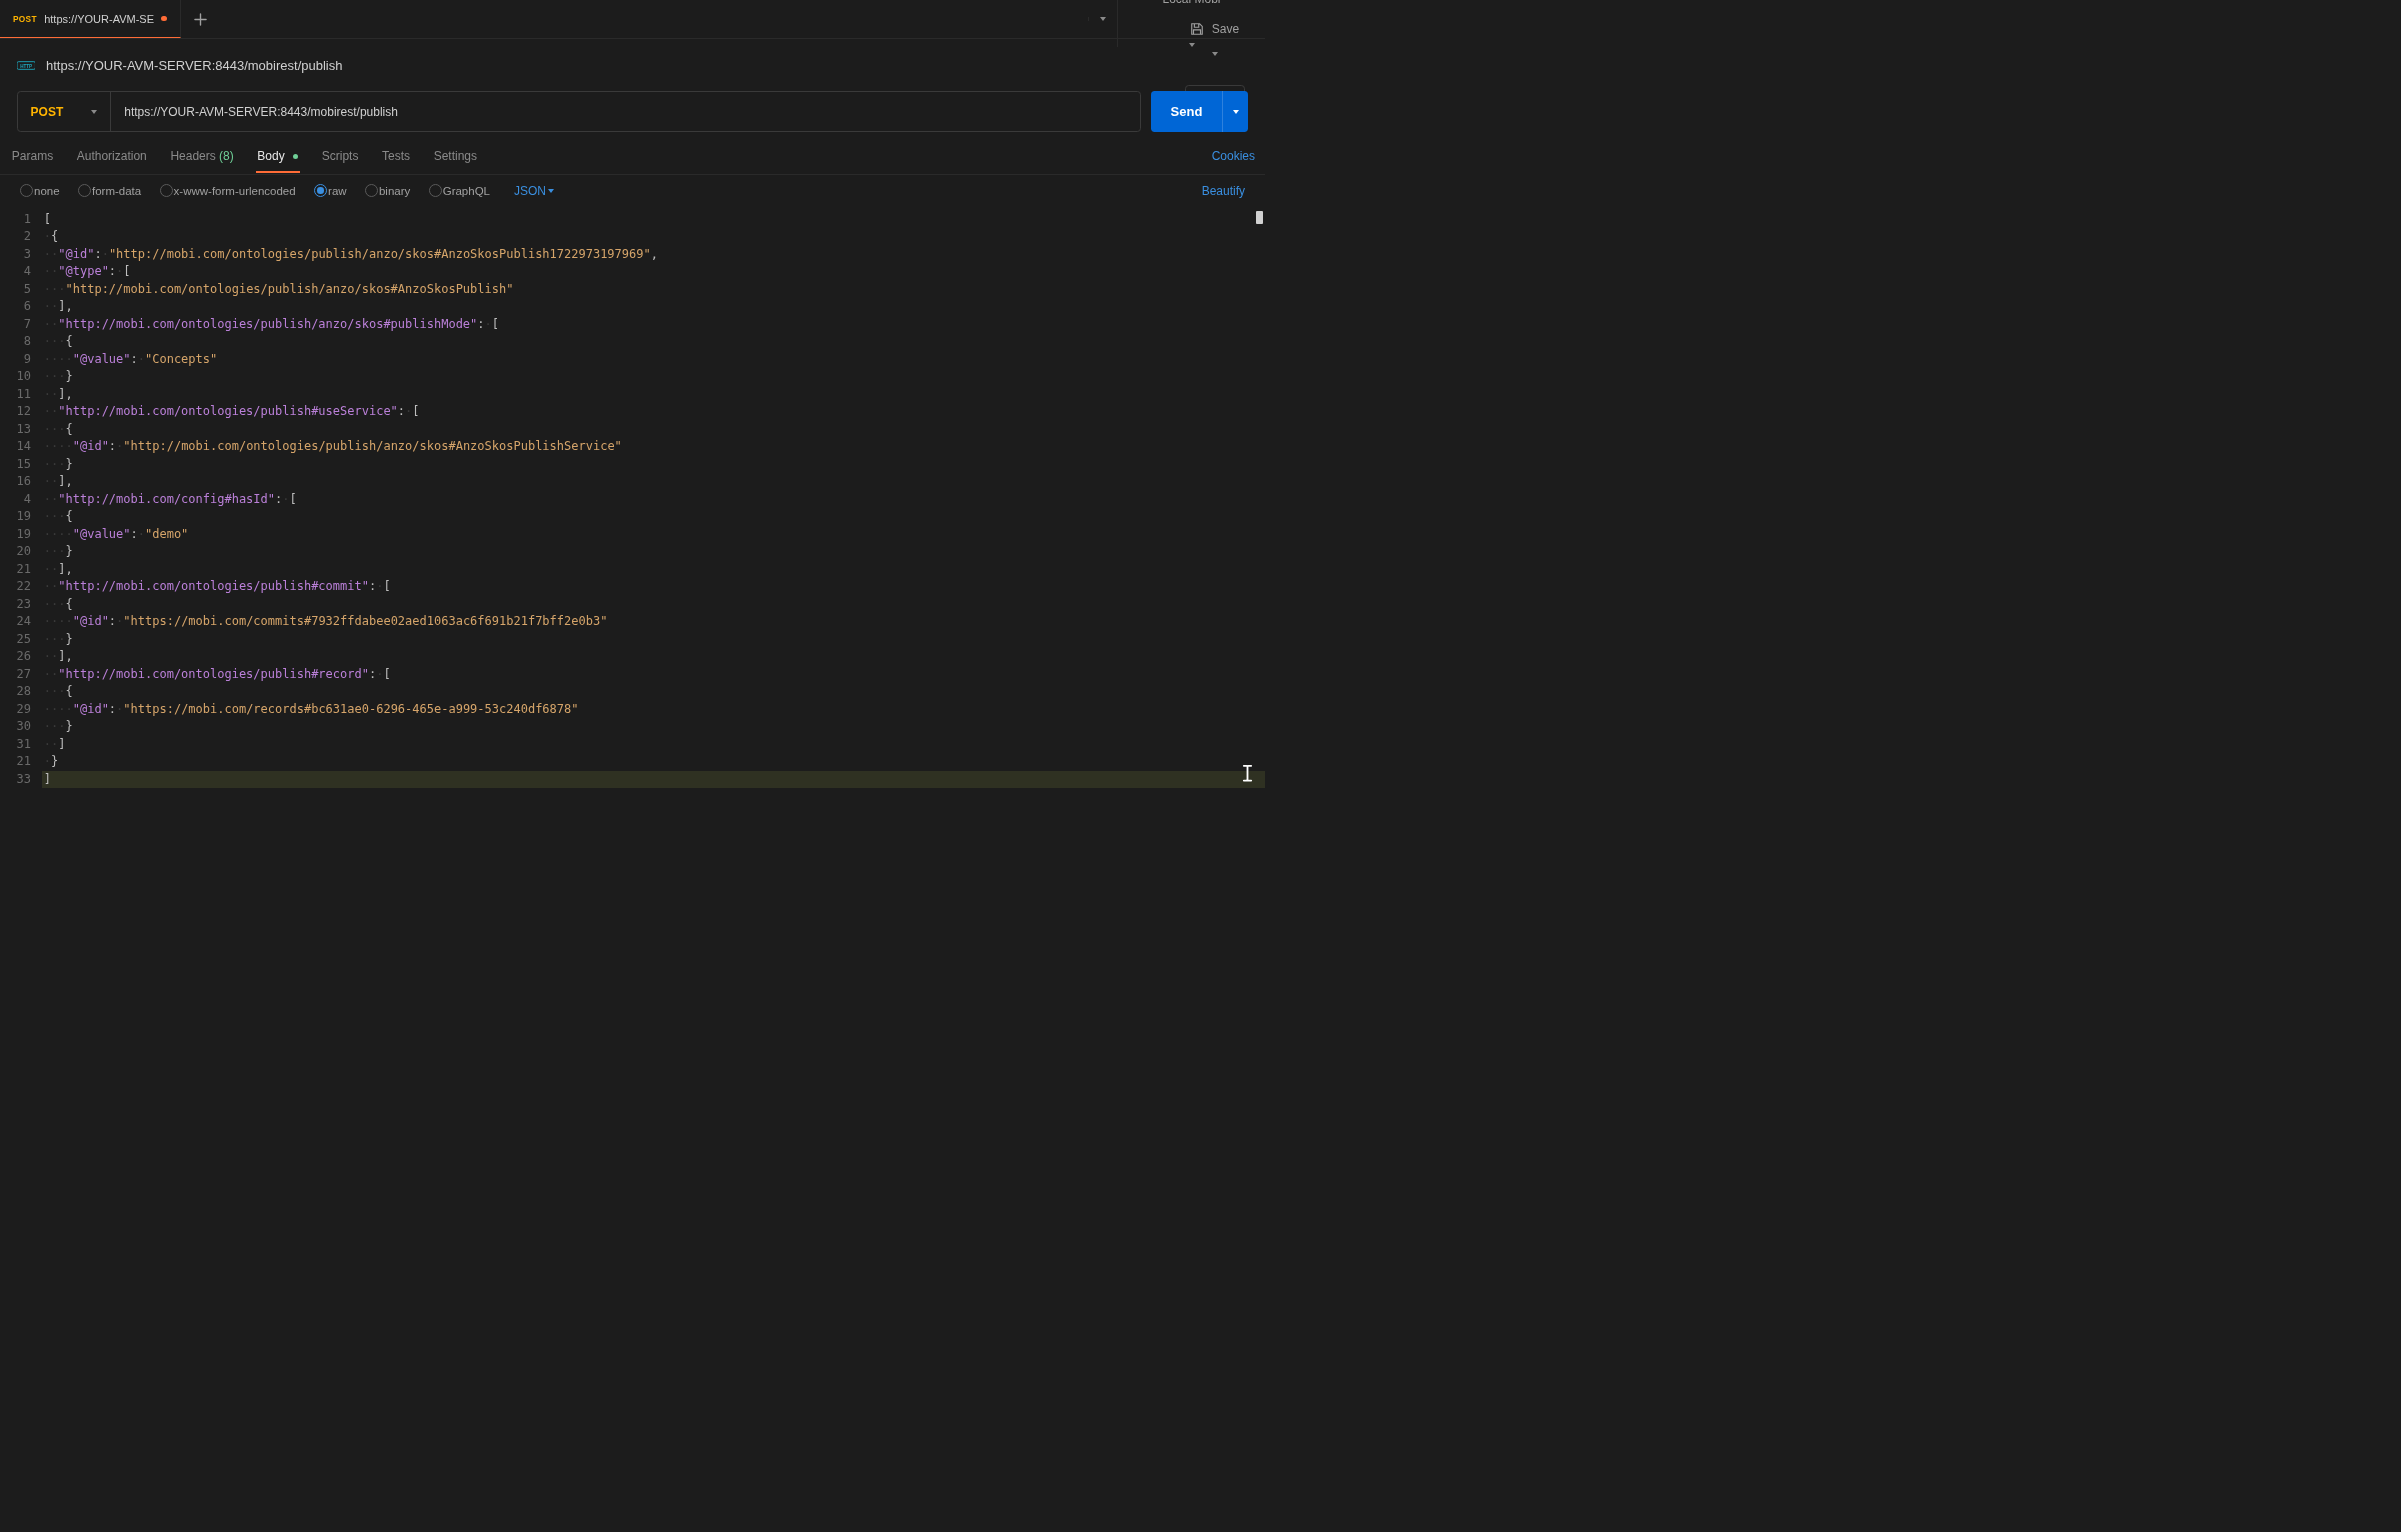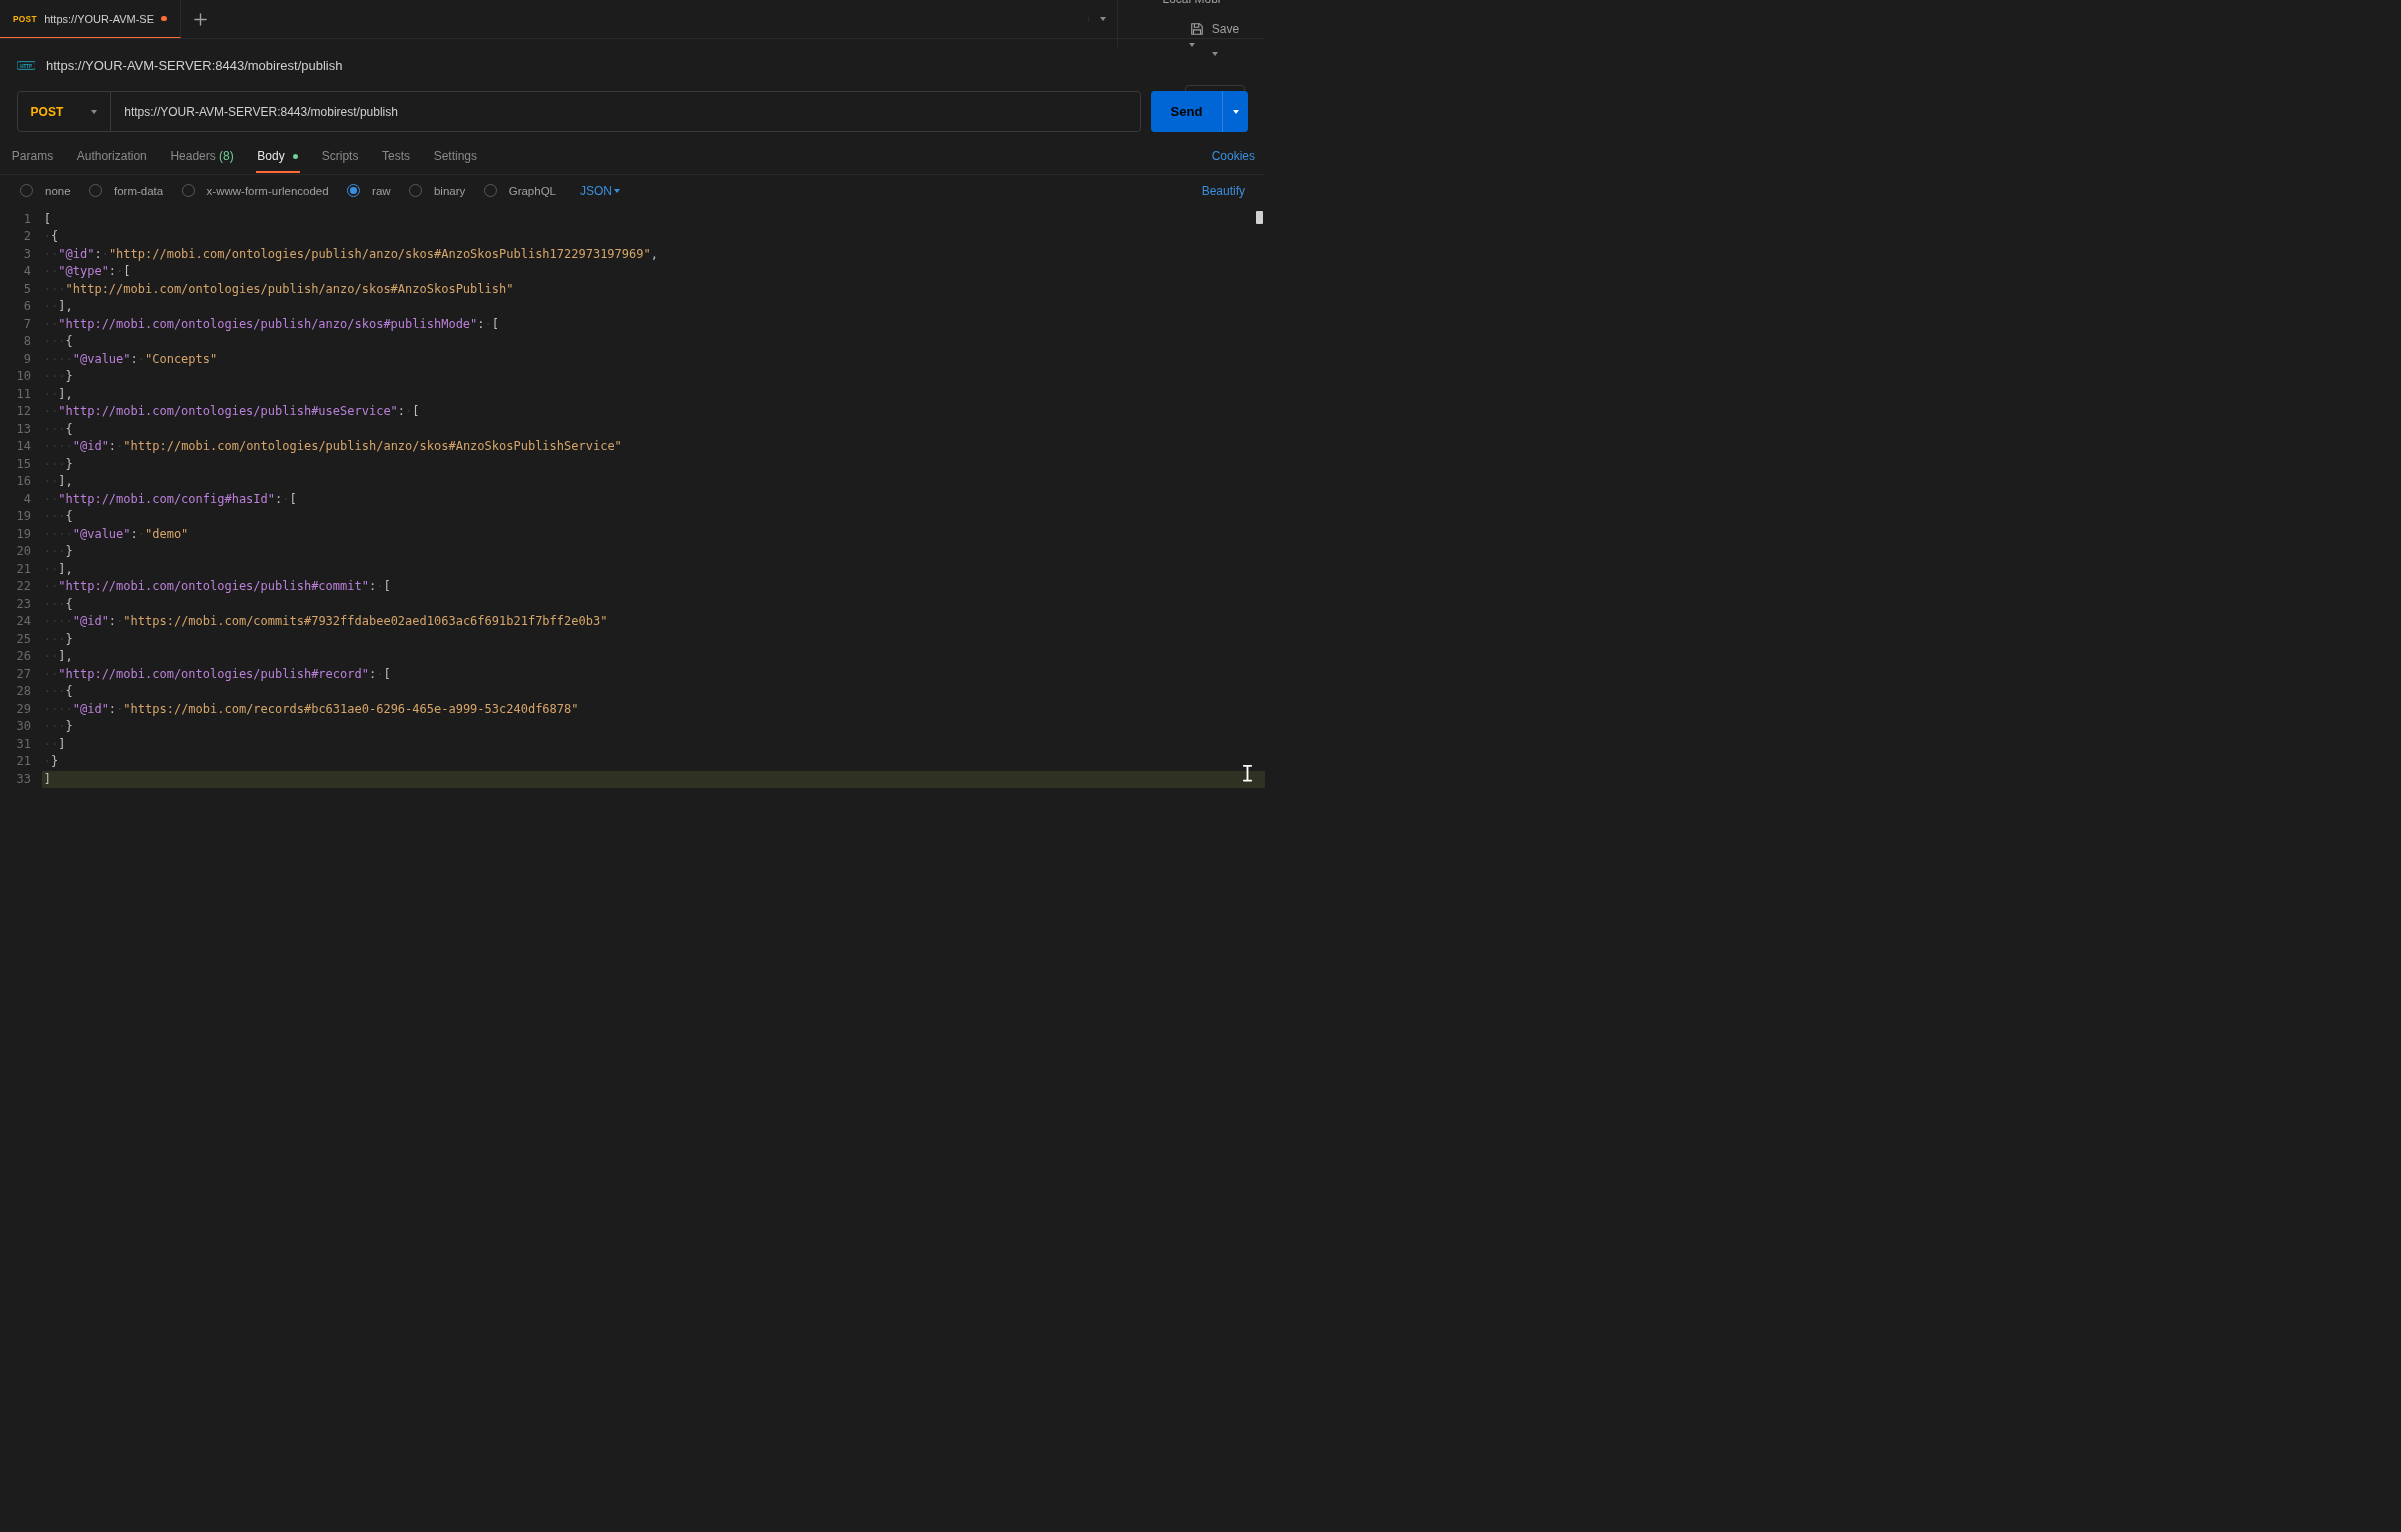--- a/index.html
+++ b/index.html
@@ -135,21 +135,21 @@
   color:#d0d0d0;
   font-size:12px;
 }
 .send-btn {
   display:flex; align-items:stretch;
   border-radius:3.7px;
   overflow:hidden;
 }
 .send-main {
   background:#0066d6;
-  color:#000000;
+  color:#ffffff;
   padding:0 20px;
   display:flex; align-items:center;
   font-weight:600;
   font-size:13px;
 }
 .send-caret {
   background:#0066d6;
   border-left:0.9px solid rgba(255,255,255,0.18);
   width:26px;
   display:flex; align-items:center; justify-content:center;
@@ -193,21 +193,21 @@
 .cookies-link { color:#3a8fe0; }
 
 
 .body-types {
   display:flex;
   align-items:center;
   padding: 9.2px 20px;
   gap: 18.4px;
 }
 .radio-item {
-  display:flex; align-items:center; gap:12px;
+  display:flex; align-items:center; gap:1px;
   font-size:11.5px;
   color:#a0a0a0;
 }
 .radio {
   width:13px; height:13px; border-radius:50%;
   border:1.4px solid #5a5a5a;
   display:flex; align-items:center; justify-content:center;
 }
 .radio.checked { border-color:#3a8fe0; }
 .radio.checked::after {

